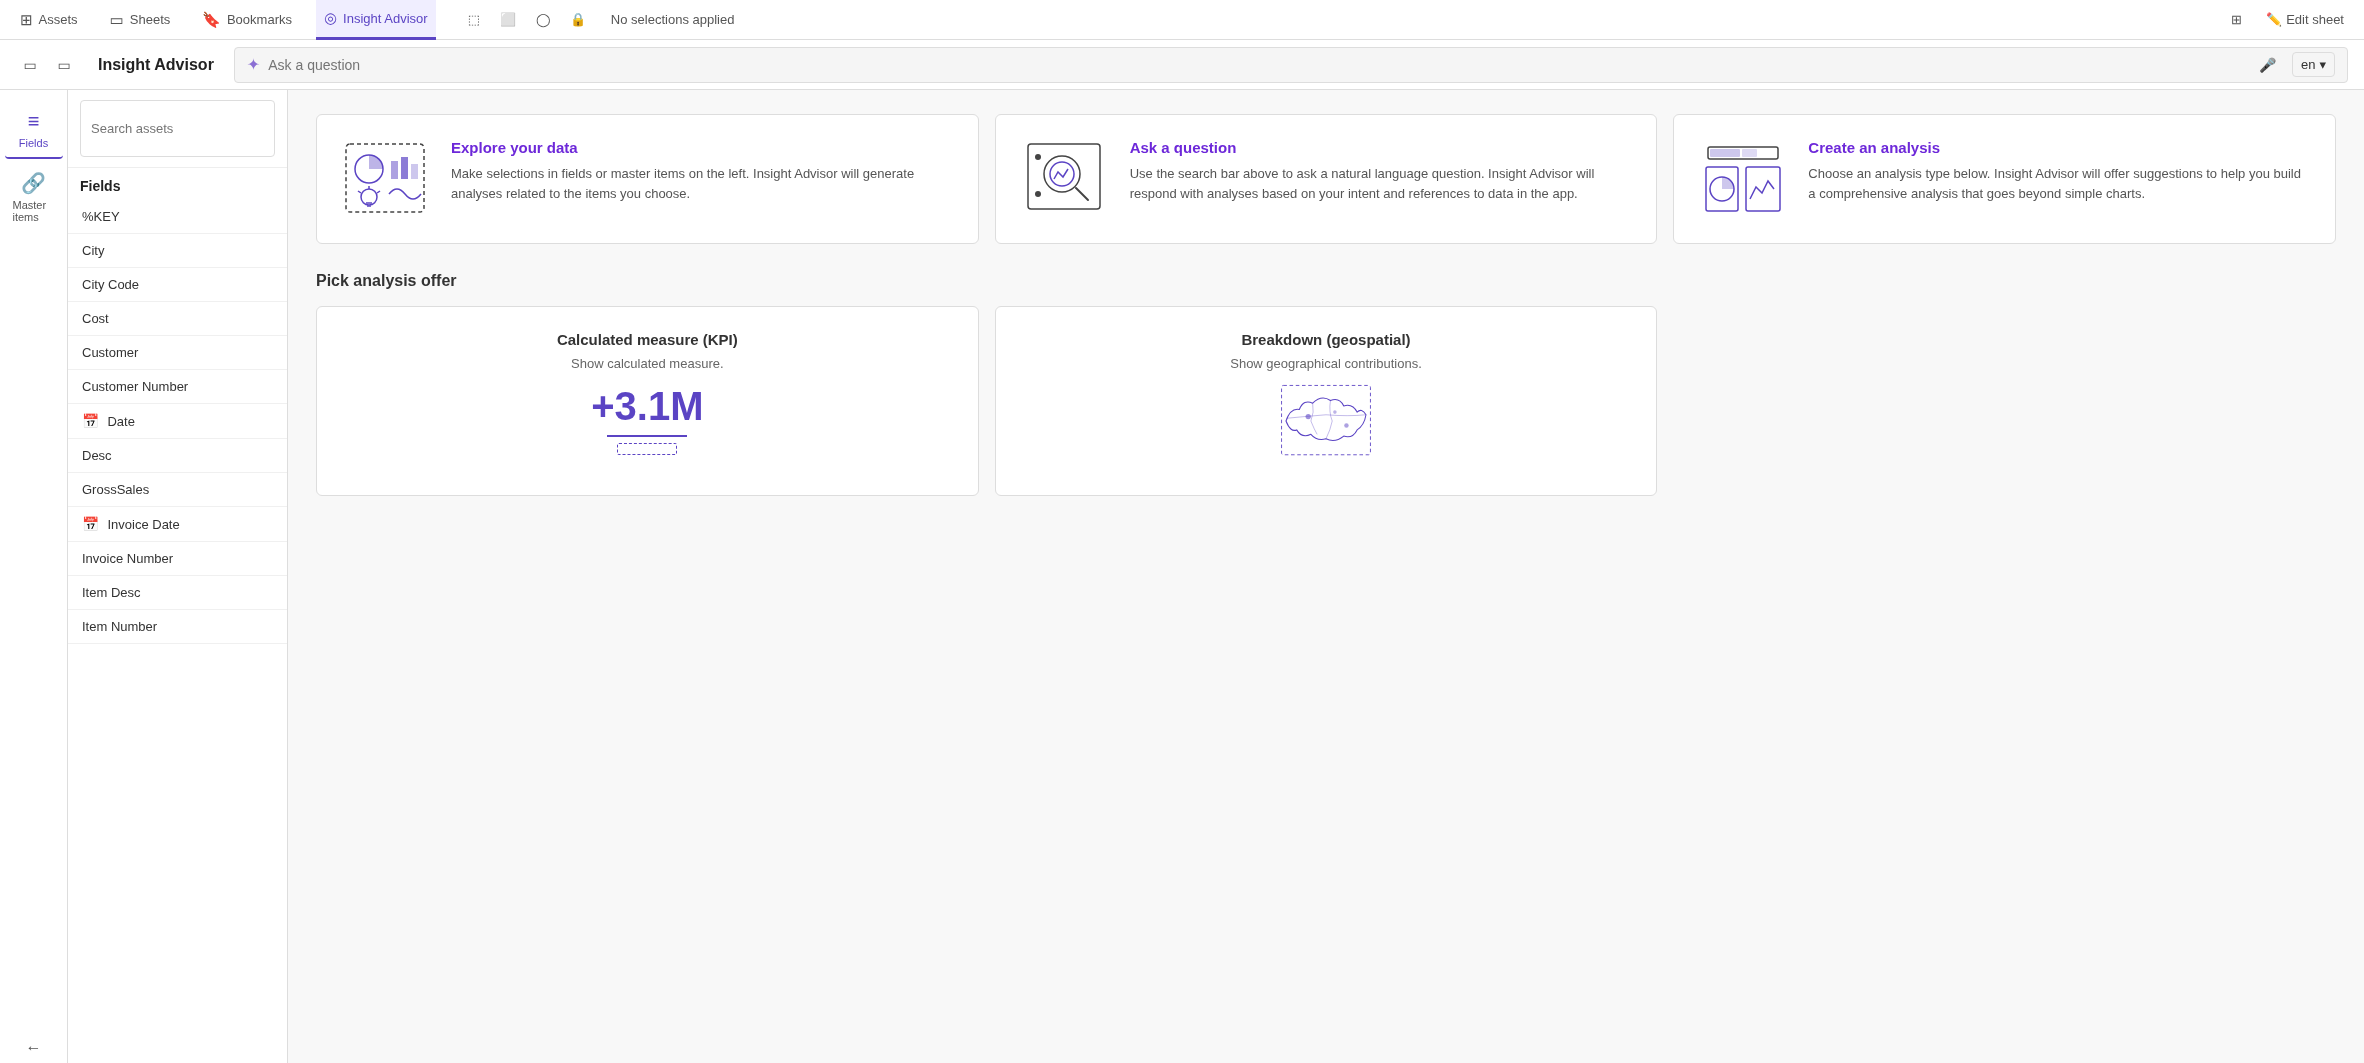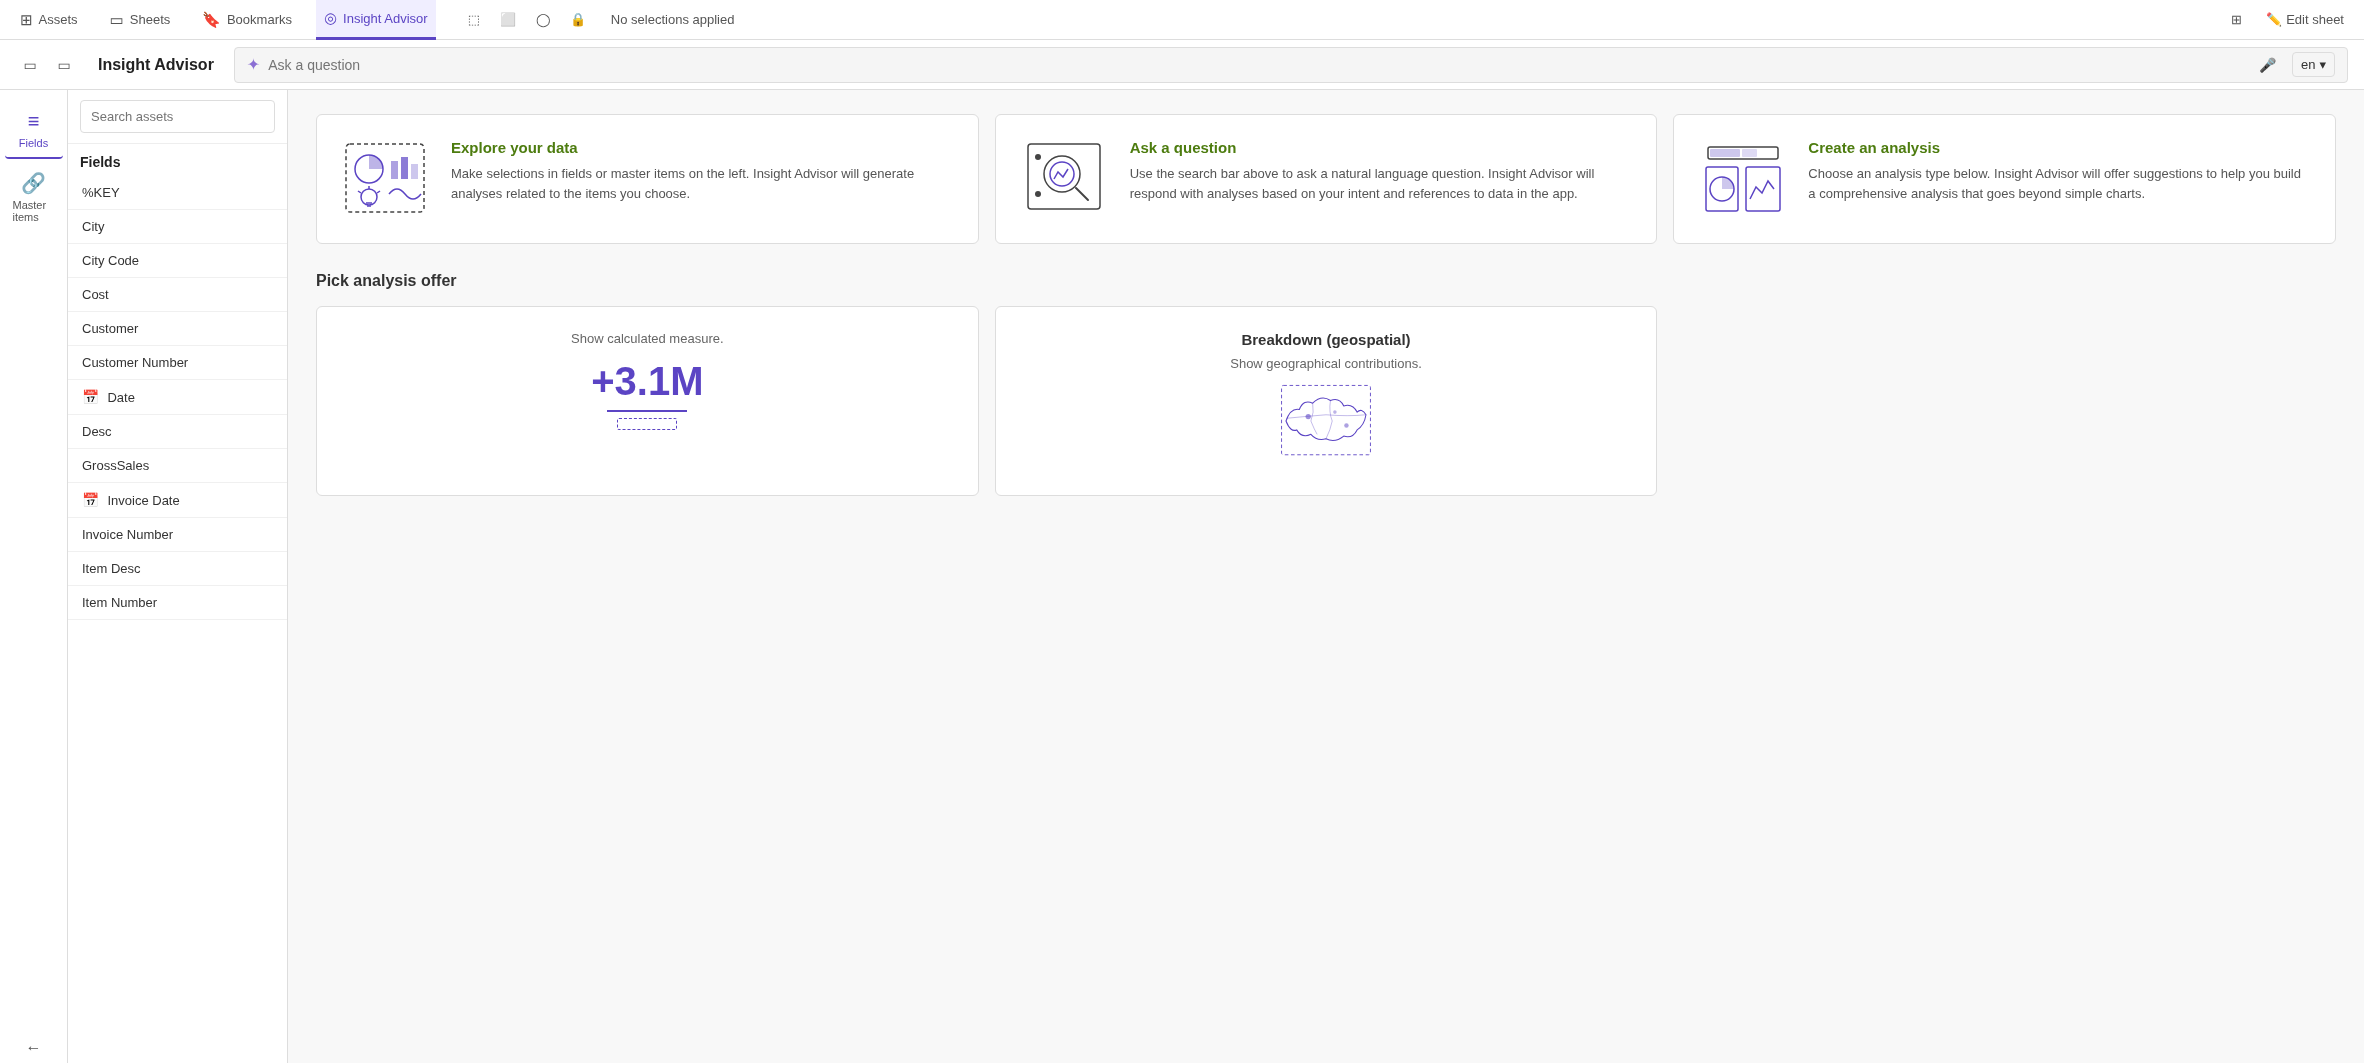--- a/index.html
+++ b/index.html
@@ -60,21 +60,21 @@
     
     .fields-panel {
       width: 220px; background: #fff; border-right: 1px solid #ddd;
       display: flex; flex-direction: column; overflow: hidden;
     }
     .fields-search {
       padding: 10px 12px; border-bottom: 1px solid #eee;
     }
     .fields-search input {
       width: 100%; border: 1px solid #ddd; border-radius: 4px;
-      padding: 8px 10px; font-size: 13px; outline: none; color: #888;
+      padding: 20px 10px; font-size: 13px; outline: none; color: #888;
     }
     .fields-header {
       padding: 10px 12px 6px; font-weight: 600; font-size: 14px; color: #222;
     }
     .fields-list { flex: 1; overflow-y: auto; }
     .field-item {
       display: flex; align-items: center; padding: 9px 14px; cursor: pointer;
       gap: 8px; font-size: 13px; color: #333; border-bottom: 1px solid #f0f0f0;
     }
     .field-icon { color: #5b44c4; font-size: 14px; min-width: 16px; }
@@ -88,21 +88,21 @@
     .cards-row {
       display: grid; grid-template-columns: 1fr 1fr 1fr; gap: 16px; margin-bottom: 28px;
     }
     .card {
       background: #fff; border: 1px solid #ddd; border-radius: 6px;
       padding: 24px; display: flex; gap: 20px; align-items: flex-start;
       cursor: pointer; transition: box-shadow 0.2s;
     }
     .card-icon { min-width: 90px; display: flex; align-items: center; justify-content: center; }
     .card-body { flex: 1; }
-    .card-title { font-size: 15px; font-weight: 600; color: #4d7c0f; margin-bottom: 8px; }
+    .card-title { font-size: 15px; font-weight: 600; color: #6d28d9; margin-bottom: 8px; }
     .card-desc { font-size: 13px; color: #555; line-height: 1.5; }
 
     
     .section-title { font-size: 16px; font-weight: 600; color: #333; margin-bottom: 16px; }
 
     
     .analysis-row {
       display: grid; grid-template-columns: 1fr 1fr 1fr; gap: 16px;
     }
     .analysis-card {
@@ -329,20 +329,21 @@
           <div class="card-title">Create an analysis</div>
           <div class="card-desc">Choose an analysis type below. Insight Advisor will offer suggestions to help you build a comprehensive analysis that goes beyond simple charts.</div>
         </div>
       </div>
     </div>
 
     <div class="section-title">Pick analysis offer</div>
     <div class="analysis-row">
 
       <div class="analysis-card">
+        <div class="analysis-card-title">Calculated measure (KPI)</div>
         <div class="analysis-card-desc">Show calculated measure.</div>
         <div class="analysis-card-visual">
           <div>
             <div class="kpi-value">+3.1M</div>
             <div class="kpi-underline"></div>
             <div class="kpi-dashed"></div>
           </div>
         </div>
       </div>
 

